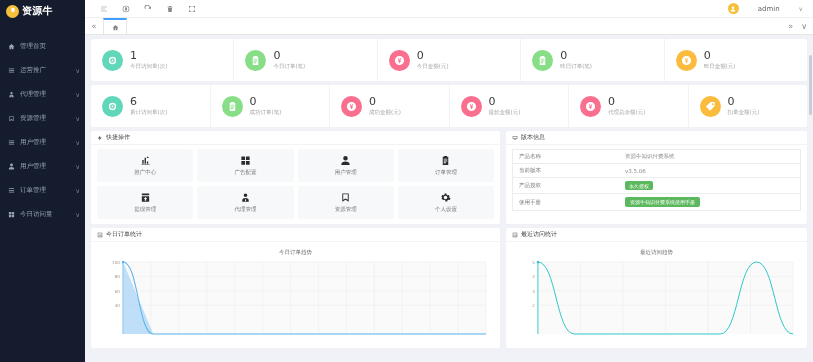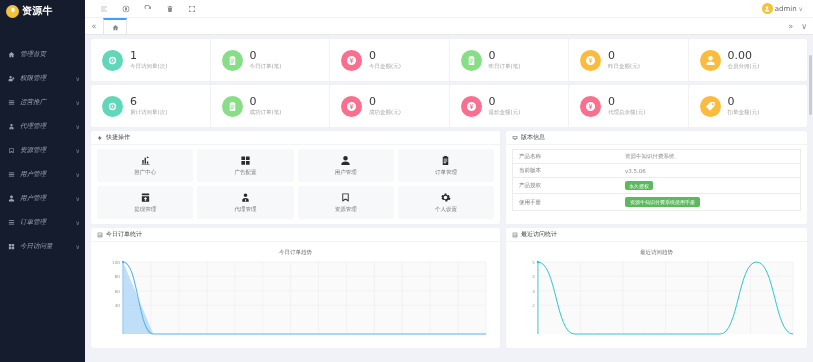--- a/index.html
+++ b/index.html
@@ -23,21 +23,21 @@
   .logo-mark {
     width: 13px; height: 13px; border-radius: 50%;
     background: #f5c13b; display: flex; align-items: center;
     justify-content: center; flex: 0 0 13px;
   }
   .logo-mark svg { width: 8px; height: 8px; display:block; }
   .logo-text {
     color: #ffffff; font-size: 10px; font-weight: bold;
     letter-spacing: 0.2px; white-space: nowrap;
   }
-  .menu { margin-top: 20px; font-style: italic; }
+  .menu { margin-top: 12px; }
   .menu-item {
     height: 24px; display: flex; align-items: center;
     padding: 0 5px 0 7px; color: #9aa4b6; font-size: 6.5px;
     white-space: nowrap; cursor: pointer; position: relative;
   }
   .mi-icon { width: 9px; flex: 0 0 9px; display:flex; align-items:center; justify-content:center; }
   .mi-icon svg { width: 7px; height: 7px; display: block; fill: #9aa4b6; }
   .mi-label { margin-left: 4px; flex: 1 1 auto; }
   .mi-arrow { font-size: 6px; color: #7b8598; margin-left: 2px; }
 
@@ -45,21 +45,21 @@
   .main { flex: 1 1 auto; height: 362px; display: flex; flex-direction: column; background:#f1f2f7; min-width:0; }
 
   .topbar {
     height: 18px; background: #ffffff; display: flex; align-items: center;
     padding: 0 6px; flex: 0 0 18px; border-bottom: 1px solid #f0f0f0;
   }
   .tb-icons { display: flex; align-items: center; gap: 13px; padding-left: 8px; }
   .tb-ic { width: 9px; height: 9px; display:flex; align-items:center; justify-content:center; cursor:pointer; }
   .tb-ic svg { width: 8px; height: 8px; display:block; fill: #8a8a8a; }
   .tb-spacer { flex: 1 1 auto; }
-  .user-box { display: flex; align-items: center; gap: 2px; cursor: pointer; padding-right: 4px; }
+  .user-box { display: flex; align-items: center; gap: 19px; cursor: pointer; padding-right: 4px; }
   .avatar {
     width: 11px; height: 11px; border-radius: 50%; background: #f5c13b;
     display:flex; align-items:center; justify-content:center; flex:0 0 11px;
   }
   .avatar svg { width: 6px; height: 6px; display:block; fill:#fff; }
   .user-name { font-size: 7px; color: #666; }
   .caret { font-size: 6px; color: #999; }
 
   .tabbar {
     height: 17px; background: #ffffff; display: flex; align-items: stretch;
@@ -167,29 +167,20 @@
       <span class="logo-text">资源牛</span>
     </div>
     <nav class="menu" id="menu">
         <div class="menu-item">
           <span class="mi-icon">
             <svg viewBox="0 0 24 24">
               <path d="M12 3L2 12h3v9h6v-6h2v6h6v-9h3L12 3z"></path>
             </svg>
           </span>
           <span class="mi-label">管理首页</span>
-        </div>
-        <div class="menu-item">
-          <span class="mi-icon">
-            <svg viewBox="0 0 24 24">
-              <path d="M9 11a4 4 0 100-8 4 4 0 000 8zm0 2c-4 0-7 2-7 4.5V21h14v-3.5C16 15 13 13 9 13zm9-6l4 4-1.5 1.5L19 13l-1 1 1.5 1.5L18 17l-4-4 4-6z"></path>
-            </svg>
-          </span>
-          <span class="mi-label">权限管理</span>
-          <span class="mi-arrow">∨</span>
         </div>
         <div class="menu-item">
           <span class="mi-icon">
             <svg viewBox="0 0 24 24">
               <path d="M3 5h18v2.5H3zm0 5.8h18v2.5H3zm0 5.7h18V19H3z"></path>
             </svg>
           </span>
           <span class="mi-label">运营推广</span>
           <span class="mi-arrow">∨</span>
         </div>
@@ -355,31 +346,20 @@
           </div>
           <div class="stat-cell">
             <span class="st-icon" style="background:#fbbc3d">
               <svg viewBox="0 0 24 24">
                 <path d="M12 2a10 10 0 100 20 10 10 0 000-20zm-4 5h2l2 3.5L14 7h2l-2.6 4.4H15v1.4h-2.2v1.1H15v1.4h-2.2V18h-1.6v-2.7H9v-1.4h2.2v-1.1H9v-1.4h1.6L8 7z"></path>
               </svg>
             </span>
             <span class="st-txt">
               <div class="st-num">0</div>
               <div class="st-lab">昨日金额(元)</div>
-            </span>
-          </div>
-          <div class="stat-cell">
-            <span class="st-icon" style="background:#fbbc3d">
-              <svg viewBox="0 0 24 24">
-                <path d="M12 12a5 5 0 100-10 5 5 0 000 10zm0 2c-5 0-9 2.5-9 5.5V22h18v-2.5c0-3-4-5.5-9-5.5z"></path>
-              </svg>
-            </span>
-            <span class="st-txt">
-              <div class="st-num">0.00</div>
-              <div class="st-lab">会员分佣(元)</div>
             </span>
           </div>
         </div>
       <div class="stat-block" id="stats2">
           <div class="stat-cell">
             <span class="st-icon" style="background:#5fd7b8">
               <svg viewBox="0 0 24 24">
                 <path d="M12 4a8 8 0 100 16 8 8 0 000-16zm0 3a5 5 0 110 10 5 5 0 010-10zm0 3a2 2 0 100 4 2 2 0 000-4z"></path>
               </svg>
             </span>

